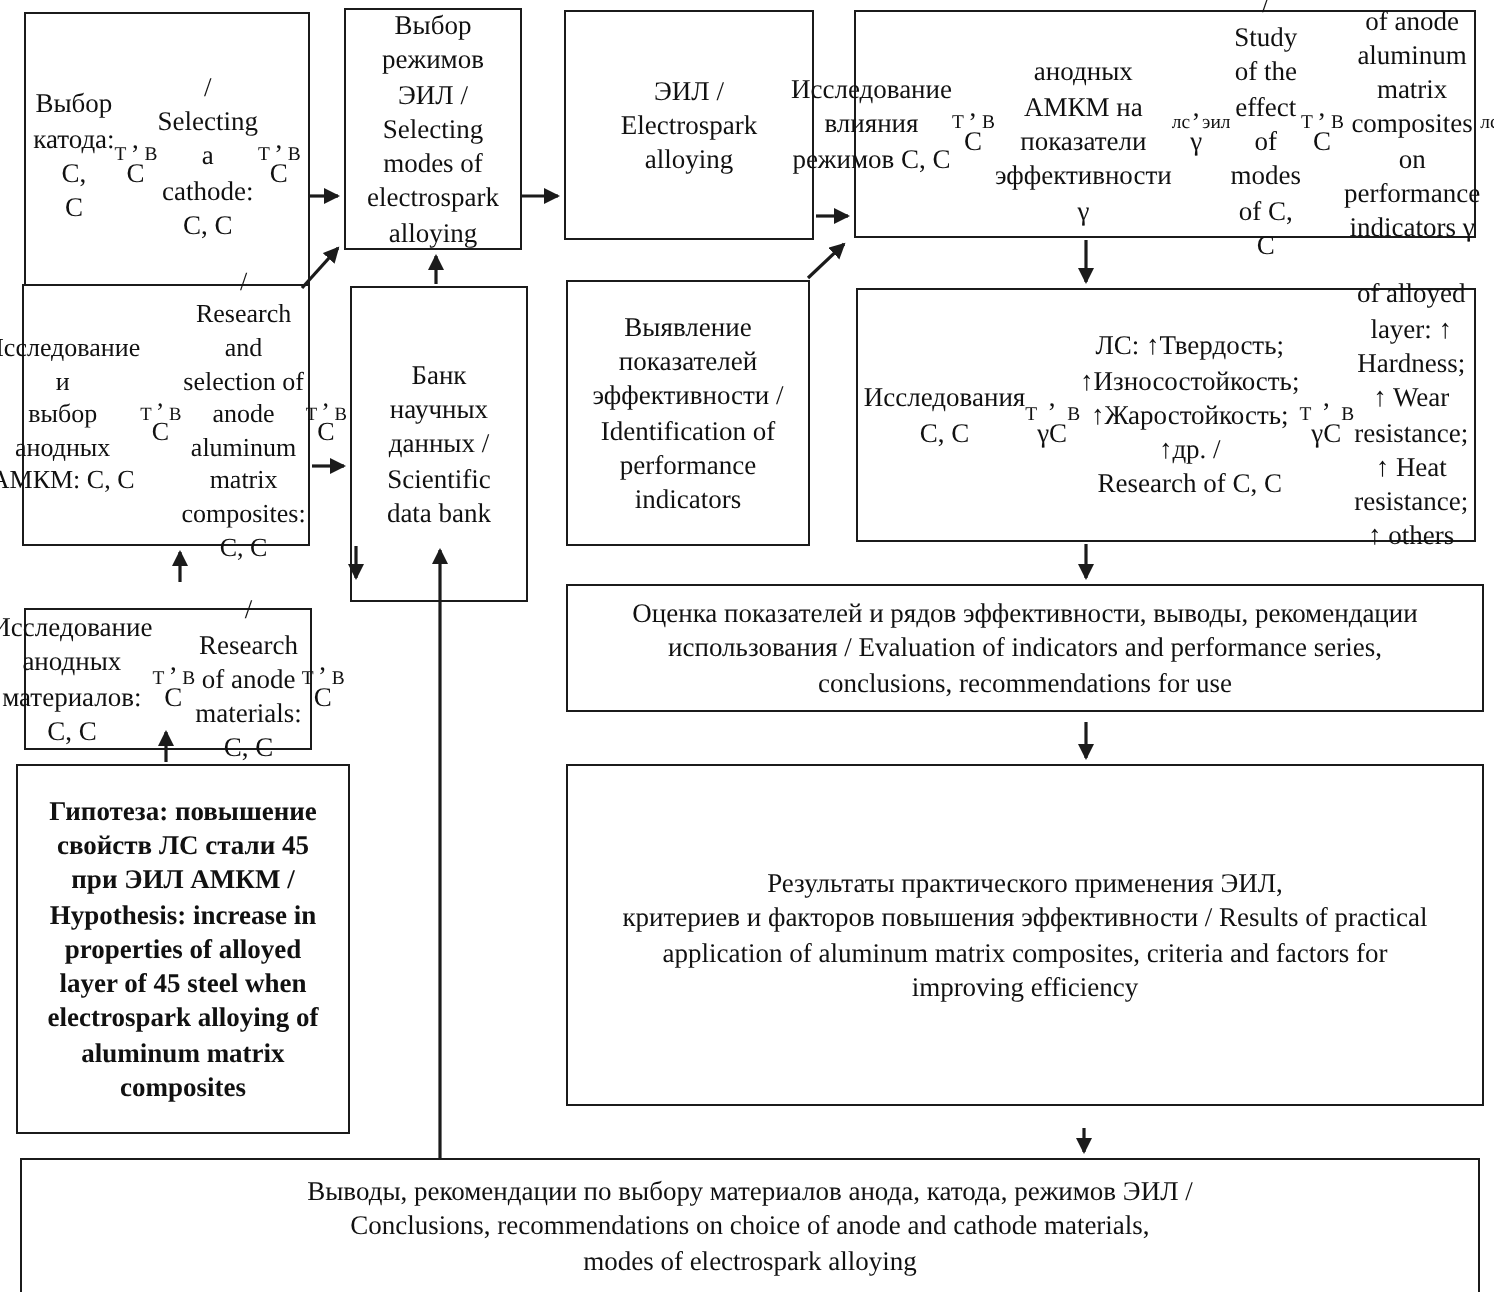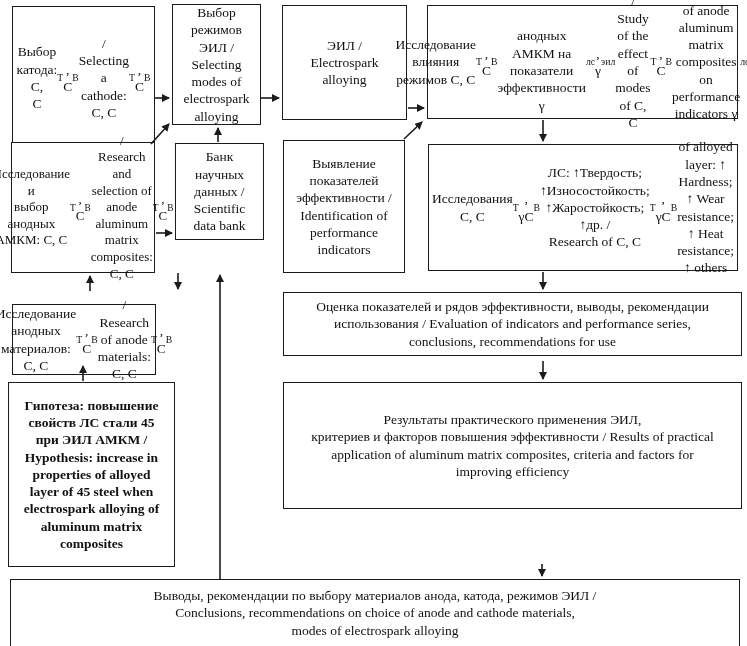--- a/index.html
+++ b/index.html
@@ -30,27 +30,27 @@
   #arrows{
     position:absolute;left:0;top:0;width:747px;height:646px;
     pointer-events:none;z-index:2;
   }
   
   #n-a1{left:12px;top:6px;width:143px;height:144px;}
   #n-a2{left:172px;top:4px;width:89px;height:121px;}
   #n-a3{left:282px;top:5px;width:125px;height:115px;}
   #n-a4{left:427px;top:5px;width:311px;height:114px;}
   #n-b1{left:11px;top:142px;width:144px;height:131px;font-size:13px;}
-  #n-b2{left:175px;top:143px;width:89px;height:97px;font-family:Liberation Serif, serif;}
+  #n-b2{left:175px;top:143px;width:89px;height:158px;font-family:Liberation Serif, serif;}
   #n-b3{left:283px;top:140px;width:122px;height:133px;}
   #n-c2{left:428px;top:144px;width:310px;height:127px;}
   #n-c1{left:12px;top:304px;width:144px;height:71px;}
   #n-d1{left:283px;top:292px;width:459px;height:64px;}
   #n-f {left:8px;top:382px;width:167px;height:185px;font-weight:bold;}
-  #n-d2{left:283px;top:382px;width:459px;height:127px;}
+  #n-d2{left:283px;top:382px;width:459px;height:171px;}
   #n-e {left:10px;top:579px;width:730px;height:68px;}
 </style>
 </head>
 <body>
 
 <div id="stage">
 
   <div class="box" id="n-a1">Выбор катода: C,
 C<sub>Т</sub>, C<sub>В</sub> / Selecting a
 cathode: C, C<sub>Т</sub>, C<sub>В</sub></div>

